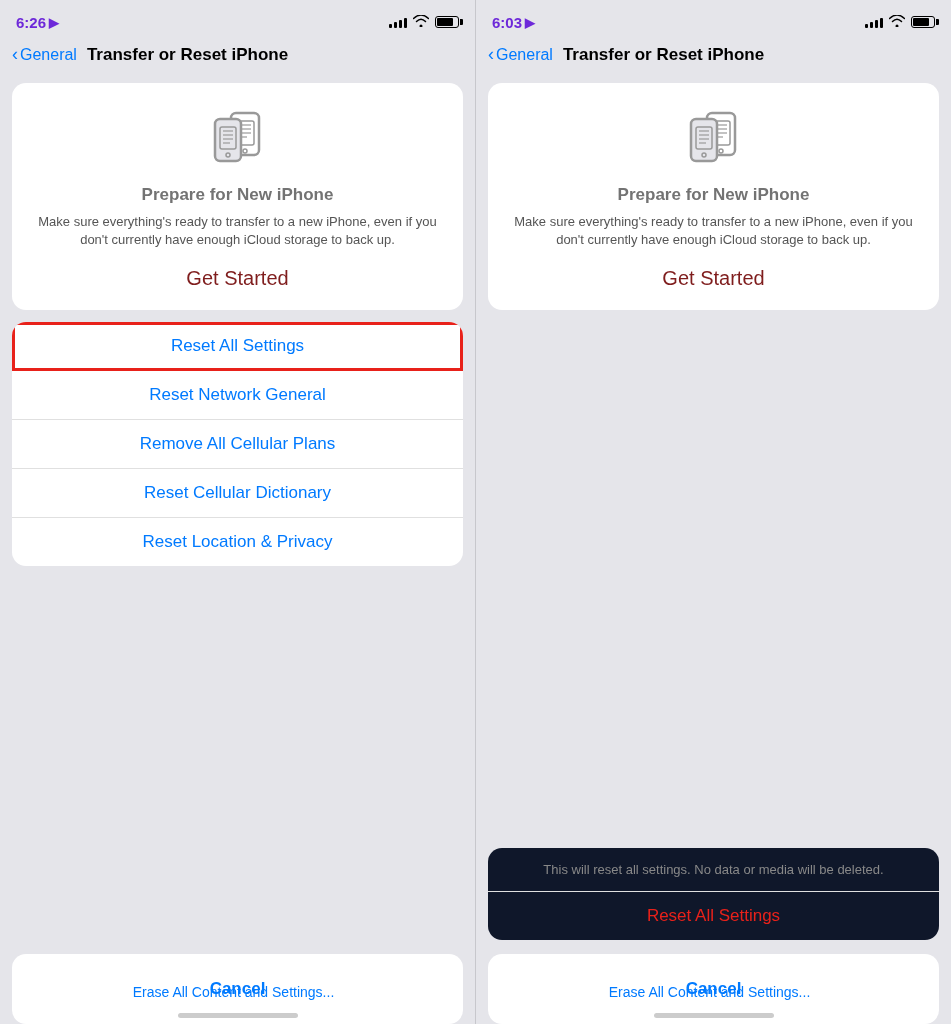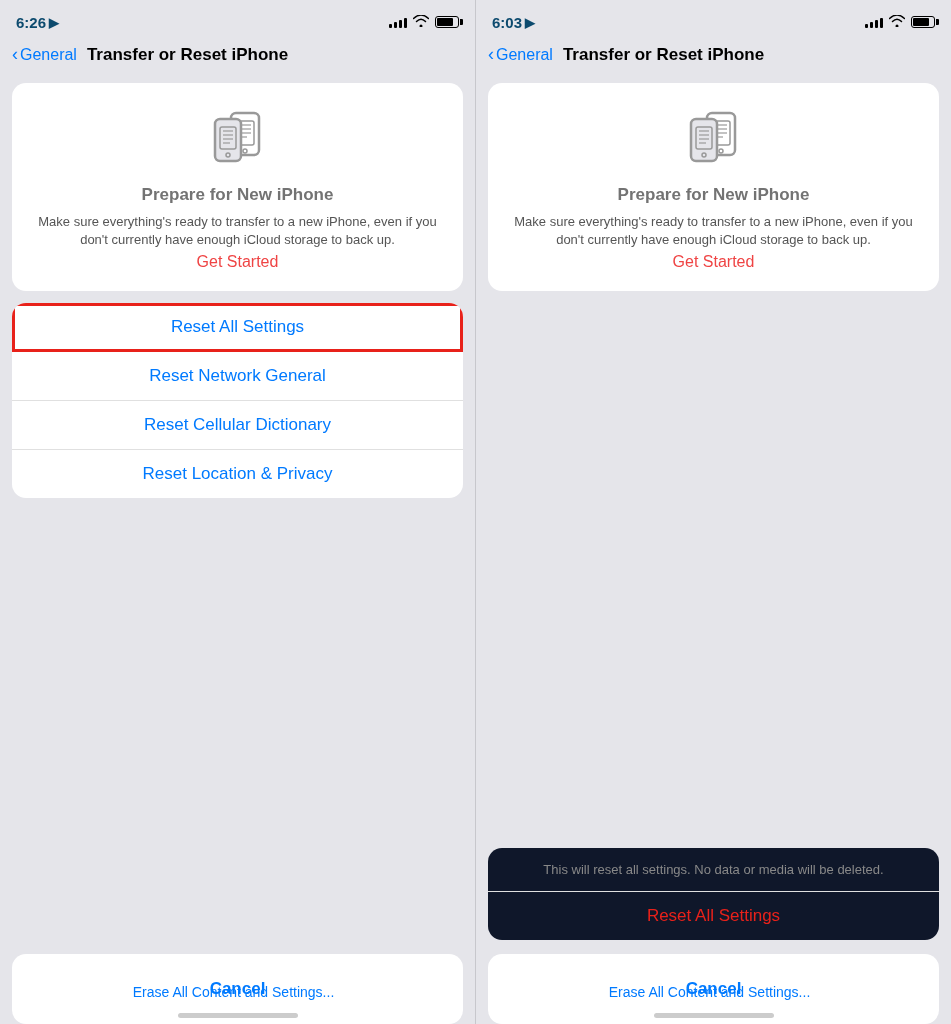--- a/index.html
+++ b/index.html
@@ -30,21 +30,21 @@
       justify-content: space-between;
       align-items: center;
       padding: 10px 16px 6px 16px;
       background: #e5e5ea;
       height: 40px;
     }
 
     .status-time {
       font-size: 15px;
       font-weight: 600;
-      color: #0c4a6e;
+      color: #6d28d9;
       display: flex;
       align-items: center;
       gap: 3px;
     }
 
     .status-icons {
       display: flex;
       align-items: center;
       gap: 6px;
     }
@@ -153,25 +153,26 @@
       font-size: 17px;
       font-weight: 700;
       color: #737373;
       margin-bottom: 8px;
     }
 
     .prepare-card-desc {
       font-size: 13px;
       color: #555;
       line-height: 1.4;
+      margin-bottom: 14px;
     }
 
     .get-started-btn {
-      font-size: 16px;
-      color: #ef4444;
+      font-size: 20px;
+      color: #7f1d1d;
       font-weight: 400;
       cursor: pointer;
       background: none;
       border: none;
       padding: 4px 0;
     }
 
     
     .reset-list {
       margin: 0 12px;
@@ -340,20 +341,23 @@
     <div class="prepare-card-desc">Make sure everything's ready to transfer to a new iPhone, even if you don't currently have enough iCloud storage to back up.</div>
     <button class="get-started-btn">Get Started</button>
   </div>
 
   <div class="reset-list">
     <div class="reset-item highlighted">
       <span class="reset-item-text">Reset All Settings</span>
     </div>
     <div class="reset-item">
       <span class="reset-item-text">Reset Network General</span>
+    </div>
+    <div class="reset-item">
+      <span class="reset-item-text">Remove All Cellular Plans</span>
     </div>
     <div class="reset-item">
       <span class="reset-item-text">Reset Cellular Dictionary</span>
     </div>
     <div class="reset-item">
       <span class="reset-item-text">Reset Location &amp; Privacy</span>
     </div>
   </div>
 
   <div class="spacer"></div>

